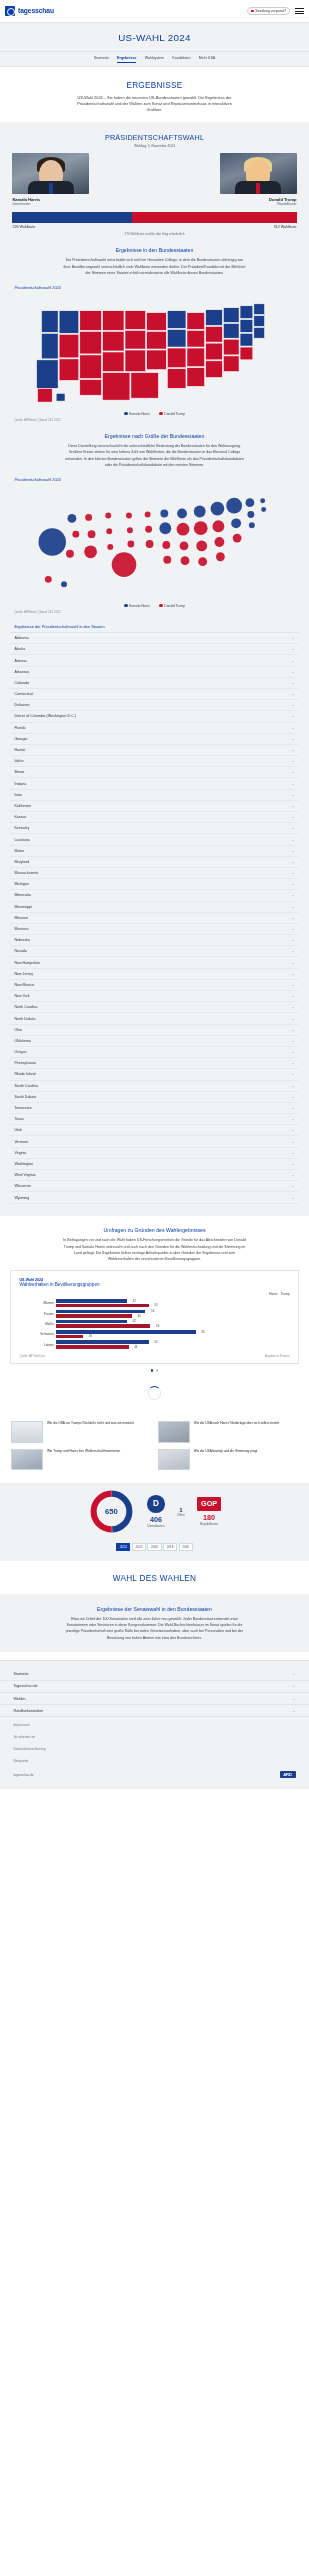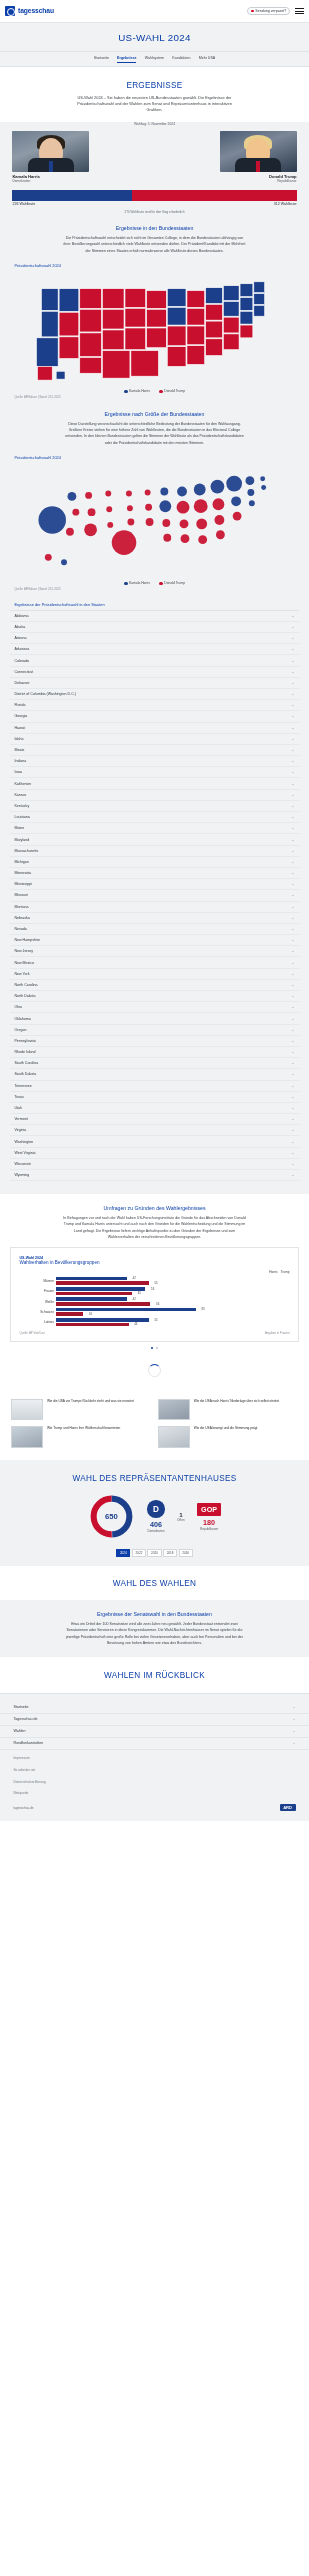--- a/index.html
+++ b/index.html
@@ -329,20 +329,21 @@
     <span class="nav-item">Mehr USA</span>
   </div>
 </div>
 
 <div>
   <div class="section-title">ERGEBNISSE</div>
   <div class="section-sub">US-Wahl 2024 – Sie haben die neuesten US-Bundesstaaten gewählt. Die Ergebnisse der Präsidentschaftswahl und der Wahlen zum Senat und Repräsentantenhaus in interaktiven Grafiken.</div>
 </div>
 
 <div class="band">
+  <div class="cand-title">PRÄSIDENTSCHAFTSWAHL</div>
   <div class="cand-sub">Wahltag: 5. November 2024</div>
 
   <div class="cands">
     <div class="cand">
       <div class="cand-photo dem">
         <div class="hair"></div>
           <div class="face"></div>
         <div class="body-suit"></div>
           <div class="tie dem"></div>
       </div>
@@ -797,21 +798,20 @@
     <div class="teaser-img ti-3"></div>
     <div class="teaser-txt">Wie Trump und Harris ihre Wählerschaft bewerteten</div>
   </div>
   <div class="teaser">
     <div class="teaser-img ti-4"></div>
     <div class="teaser-txt">Wie die USA bewegt und die Stimmung prägt</div>
   </div>
 </div>
 
 <div class="band">
-  <div class="section-title">WAHL DES REPRÄSENTANTENHAUSES</div>
   <div class="donut-wrap">
     <div class="donut">
       <svg viewBox="0 0 100 100" width="47" height="47">
         <circle cx="50" cy="50" r="38" fill="none" stroke="#1b3f8b" stroke-width="13" stroke-dasharray="117 122"></circle>
         <circle cx="50" cy="50" r="38" fill="none" stroke="#c8102e" stroke-width="13" stroke-dasharray="120 119" stroke-dashoffset="-118"></circle>
       </svg>
       <div class="donut-num">650</div>
     </div>
     <div class="party-col">
       <div class="party-badge pb-dem">D</div>
@@ -843,21 +843,20 @@
   <div style="height:6.2px"></div>
 </div>
 
 <div class="band">
   <div class="block-head">Ergebnisse der Senatswahl in den Bundesstaaten</div>
   <div class="block-text">Etwa ein Drittel der 100 Senatssitze wird alle zwei Jahre neu gewählt. Jeder Bundesstaat entsendet zwei Senatorinnen oder Senatoren in diese Kongresskammer. Die Wahl-Nachrichtenhäuser im Senat spielen für die jeweilige Präsidentschaft eine große Rolle bei vielen Gesetzesvorhaben, aber auch bei Personalien und bei der Besetzung von hohen Ämtern wie etwa des Bundesrichters.</div>
   <div style="height:11.3px"></div>
 </div>
 
 <div>
-  <div class="section-title">WAHLEN IM RÜCKBLICK</div>
   <div style="height:8.2px"></div>
 </div>
 
 <div class="footer">
   <div class="f-row">
     <span>Startseite</span>
     <span class="chev">⌄</span>
   </div>
   <div class="f-row">
     <span>Tagesschau de</span>

